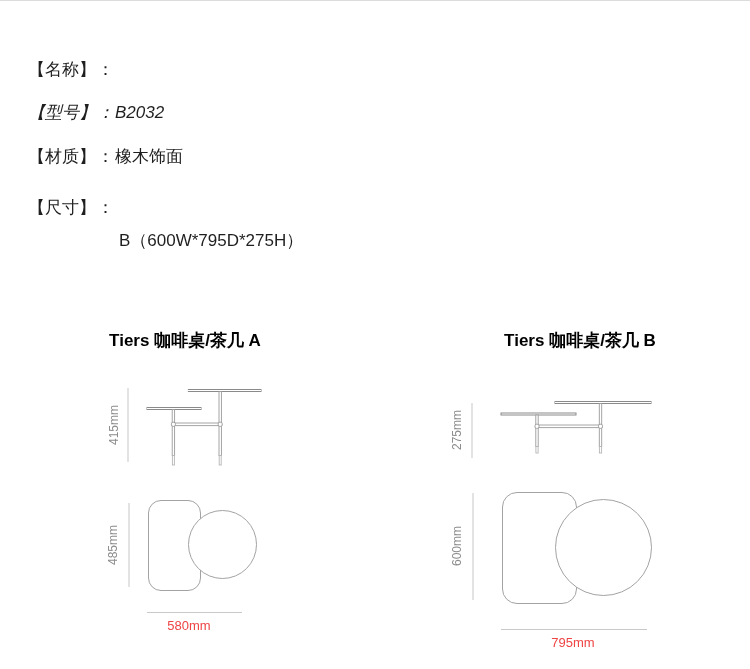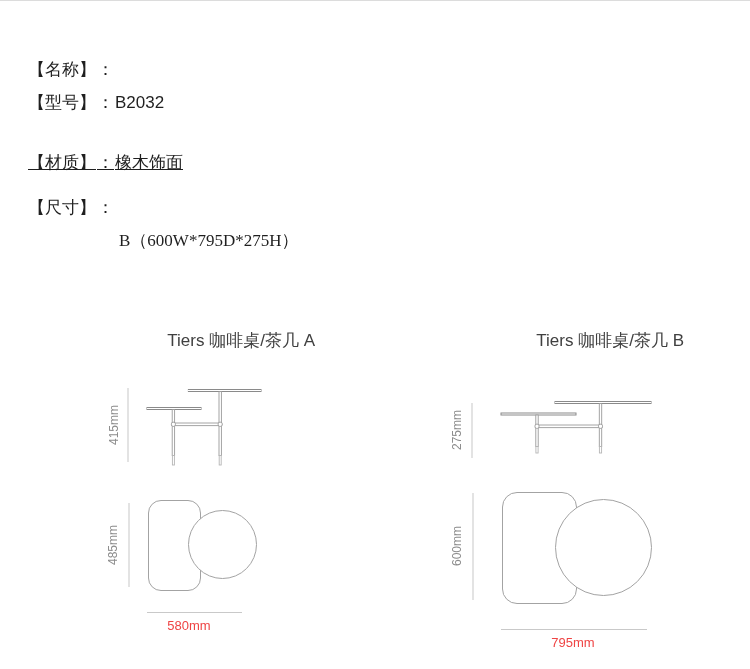--- a/index.html
+++ b/index.html
@@ -18,26 +18,26 @@
   .spec-row{
     position:absolute;left:28px;
     font-size:17px;line-height:22px;color:#1f1f1f;
     white-space:nowrap;display:flex;align-items:baseline;
   }
   .spec-label{letter-spacing:0;}
   .spec-colon{margin:0 1px;}
   .size-val{margin-left:6px;}
   .spec-line2{
     position:absolute;left:119px;
-    font-size:17px;line-height:22px;color:#1f1f1f;white-space:nowrap;font-family:Liberation Serif, serif;
+    font-size:17px;line-height:22px;color:#1f1f1f;white-space:nowrap;
   }
   
   .diagram-title{
-    position:absolute;top:329px;width:260px;text-align:right;
-    font-size:17px;color:#404040;white-space:nowrap;
+    position:absolute;top:329px;width:260px;text-align:center;
+    font-size:17px;color:#000000;white-space:nowrap;font-weight:bold;
   }
   
   .dim-vline{position:absolute;width:2px;background:#e3e3e3;}
   .dim-hline{position:absolute;height:1px;background:#c9c9c9;}
   .dim-label-v{
     position:absolute;width:40px;height:20px;line-height:20px;
     text-align:center;font-size:12px;color:#8c8c8c;
     transform:rotate(-90deg);transform-origin:center center;
     white-space:nowrap;
   }
@@ -54,38 +54,38 @@
 <body>
 
 <div id="canvas">
 
   <div class="top-divider"></div>
 
   <div class="spec-row" style="top:59px;">
     <span class="spec-label">【名称】</span>
       <span class="spec-colon">：</span>
   </div>
-  <div class="spec-row" style="top:92px;">
+  <div class="spec-row" style="top:102px;font-style:italic;">
     <span class="spec-label">【型号】</span>
       <span class="spec-colon">：</span>
       <span class="spec-value">B2032</span>
   </div>
-  <div class="spec-row" style="top:152px;text-decoration:underline;">
+  <div class="spec-row" style="top:146px;">
     <span class="spec-label">【材质】</span>
       <span class="spec-colon">：</span>
       <span class="spec-value">橡木饰面</span>
   </div>
   <div class="spec-row" style="top:197px;">
     <span class="spec-label">【尺寸】</span>
       <span class="spec-colon">：</span>
   </div>
   <div class="spec-line2" style="top:230px;">B（600W*795D*275H）</div>
 
   <div class="diagram-title" style="left:55px;">Tiers 咖啡桌/茶几 A</div>
-  <div class="diagram-title" style="left:424px;">Tiers 咖啡桌/茶几 B</div>
+  <div class="diagram-title" style="left:450px;">Tiers 咖啡桌/茶几 B</div>
 
   <div class="dim-vline" style="left:127px;top:388px;height:74px;"></div>
   <div class="dim-label-v" style="left:94px;top:415px;">415mm</div>
 
   <svg class="side-svg" style="left:140px;top:385px;" width="130" height="85" viewBox="0 0 130 85">
     <rect x="48.4" y="4.5" width="72.6" height="2" fill="#fff" stroke="#8a8a8a" stroke-width="1"></rect>
     <rect x="79" y="6.5" width="2.4" height="64" fill="#fff" stroke="#9a9a9a" stroke-width="0.9"></rect>
     <rect x="7" y="22.5" width="54" height="2" fill="#fff" stroke="#8a8a8a" stroke-width="1"></rect>
     <rect x="32.2" y="24.5" width="2.4" height="46" fill="#fff" stroke="#9a9a9a" stroke-width="0.9"></rect>
     <rect x="32" y="38" width="50" height="2.6" rx="1.3" fill="#fff" stroke="#9a9a9a" stroke-width="0.9"></rect>

